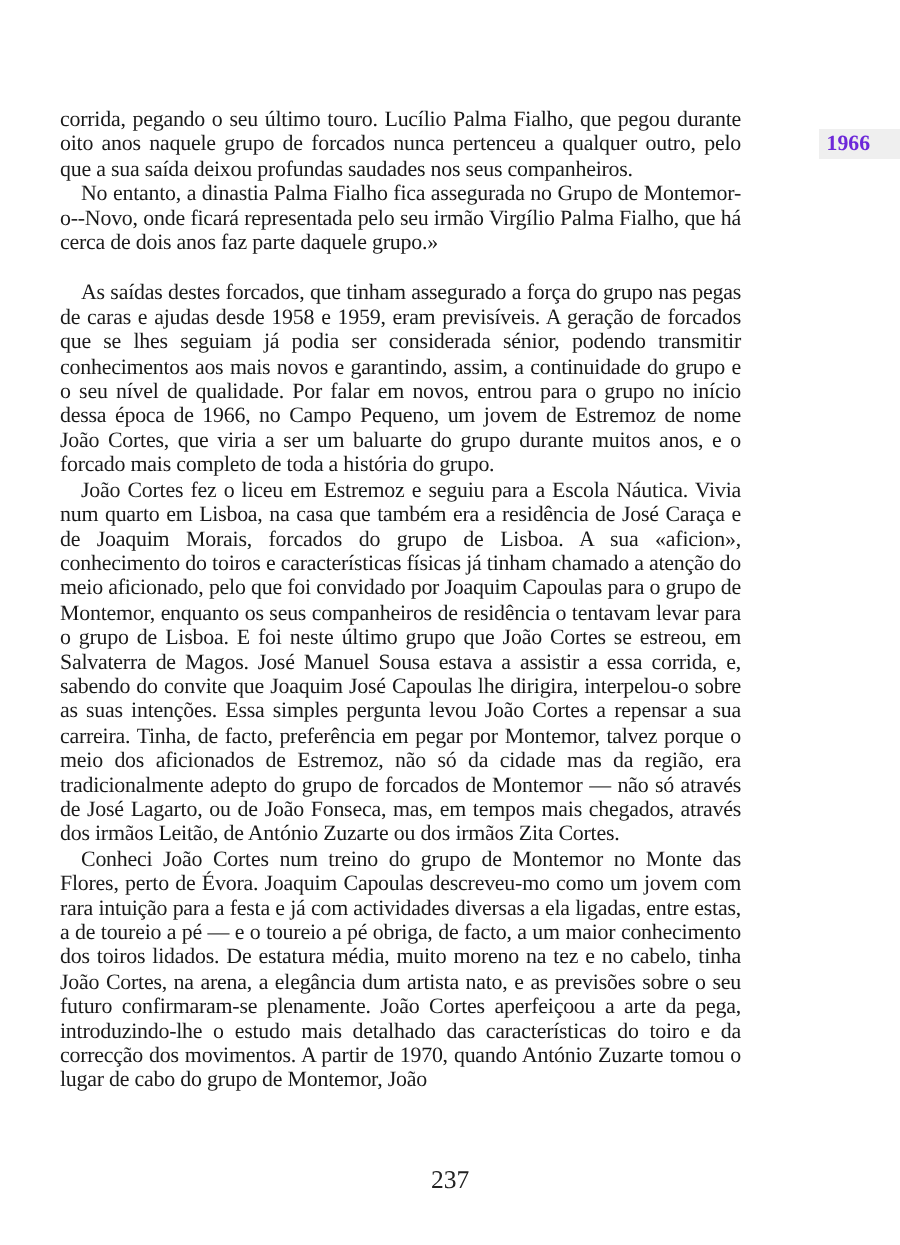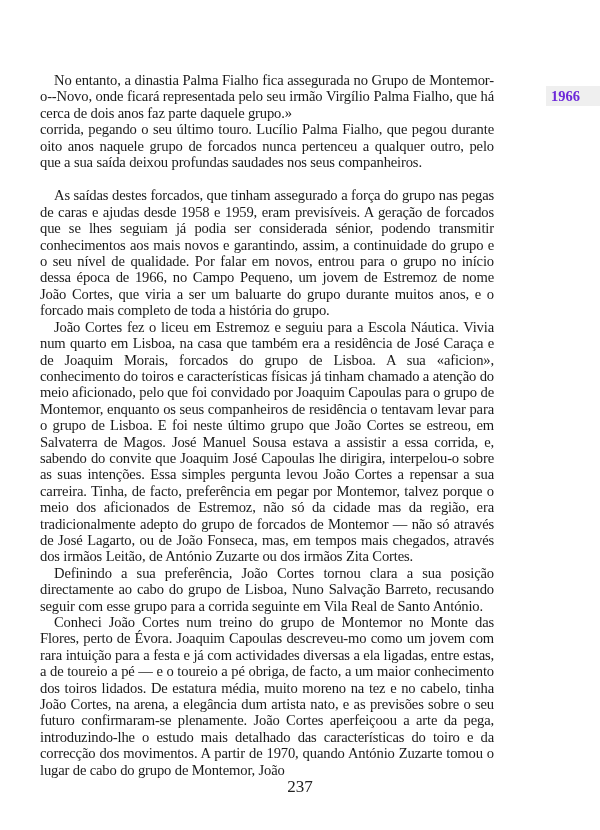--- a/index.html
+++ b/index.html
@@ -27,23 +27,22 @@
     font-size: 17px; color: #222;
   }
 </style>
 </head>
 <body>
 
 <div class="page">
   <div class="margin-year">1966</div>
 
   <div class="text-col">
+    <p class="para first">corrida, pegando o seu último touro. Lucílio Palma Fialho, que pegou durante oito anos naquele grupo de forcados nunca pertenceu a qualquer outro, pelo que a sua saída deixou profundas saudades nos seus companheiros.</p>
     <p class="para">No entanto, a dinastia Palma Fialho fica assegurada no Grupo de Montemor-o--Novo, onde ficará representada pelo seu irmão Virgílio Palma Fialho, que há cerca de dois anos faz parte daquele grupo.»</p>
-    <p class="para first">corrida, pegando o seu último touro. Lucílio Palma Fialho, que pegou durante oito anos naquele grupo de forcados nunca pertenceu a qualquer outro, pelo que a sua saída deixou profundas saudades nos seus companheiros.</p>
     <div class="section-gap"></div>
     <p class="para">As saídas destes forcados, que tinham assegurado a força do grupo nas pegas de caras e ajudas desde 1958 e 1959, eram previsíveis. A geração de forcados que se lhes seguiam já podia ser considerada sénior, podendo transmitir conhecimentos aos mais novos e garantindo, assim, a continuidade do grupo e o seu nível de qualidade. Por falar em novos, entrou para o grupo no início dessa época de 1966, no Campo Pequeno, um jovem de Estremoz de nome João Cortes, que viria a ser um baluarte do grupo durante muitos anos, e o forcado mais completo de toda a história do grupo.</p>
     <p class="para">João Cortes fez o liceu em Estremoz e seguiu para a Escola Náutica. Vivia num quarto em Lisboa, na casa que também era a residência de José Caraça e de Joaquim Morais, forcados do grupo de Lisboa. A sua «aficion», conhecimento do toiros e características físicas já tinham chamado a atenção do meio aficionado, pelo que foi convidado por Joaquim Capoulas para o grupo de Montemor, enquanto os seus companheiros de residência o tentavam levar para o grupo de Lisboa. E foi neste último grupo que João Cortes se estreou, em Salvaterra de Magos. José Manuel Sousa estava a assistir a essa corrida, e, sabendo do convite que Joaquim José Capoulas lhe dirigira, interpelou-o sobre as suas intenções. Essa simples pergunta levou João Cortes a repensar a sua carreira. Tinha, de facto, preferência em pegar por Montemor, talvez porque o meio dos aficionados de Estremoz, não só da cidade mas da região, era tradicionalmente adepto do grupo de forcados de Montemor — não só através de José Lagarto, ou de João Fonseca, mas, em tempos mais chegados, através dos irmãos Leitão, de António Zuzarte ou dos irmãos Zita Cortes.</p>
-    <p class="para">Definindo a sua preferência, João Cortes tornou clara a sua posição directamente ao cabo do grupo de Lisboa, Nuno Salvação Barreto, recusando seguir com esse grupo para a corrida seguinte em Vila Real de Santo António.</p>
     <p class="para">Conheci João Cortes num treino do grupo de Montemor no Monte das Flores, perto de Évora. Joaquim Capoulas descreveu-mo como um jovem com rara intuição para a festa e já com actividades diversas a ela ligadas, entre estas, a de toureio a pé — e o toureio a pé obriga, de facto, a um maior conhecimento dos toiros lidados. De estatura média, muito moreno na tez e no cabelo, tinha João Cortes, na arena, a elegância dum artista nato, e as previsões sobre o seu futuro confirmaram-se plenamente. João Cortes aperfeiçoou a arte da pega, introduzindo-lhe o estudo mais detalhado das características do toiro e da correcção dos movimentos. A partir de 1970, quando António Zuzarte tomou o lugar de cabo do grupo de Montemor, João</p>
   </div>
 
   <div class="page-number">237</div>
 </div>
 
 </body></html>

